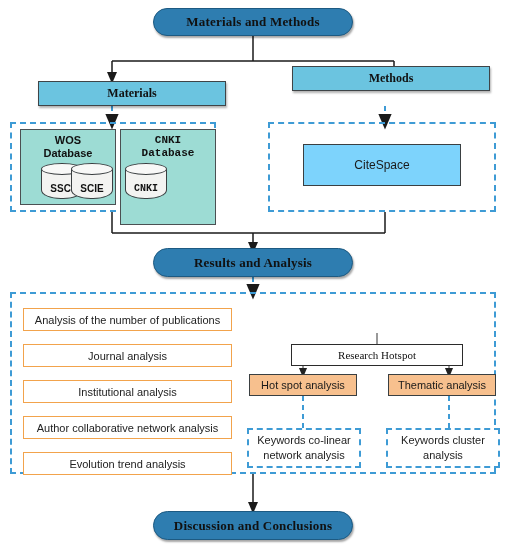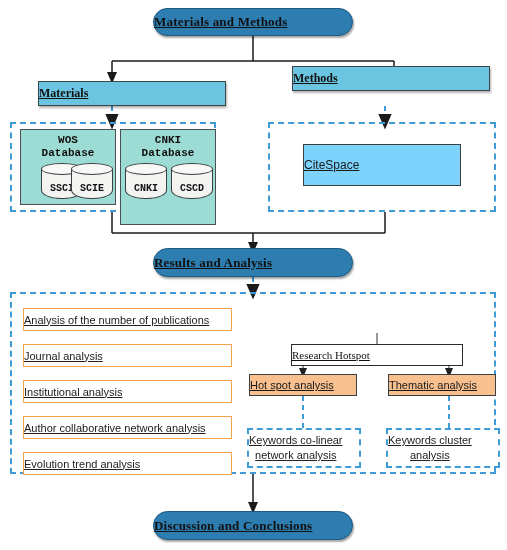--- a/index.html
+++ b/index.html
@@ -19,22 +19,22 @@
     position: absolute;
     left: 0; top: 0;
     width: 507px;
     height: 550px;
   }
   .node {
     position: absolute;
     box-sizing: border-box;
     display: flex;
     align-items: center;
+    justify-content: center;
     text-align: center;
-    text-decoration: underline;
   }
 
   
   .stage {
     background: #2E7DB0;
     border: 1px solid #1d5a82;
     border-radius: 16px;
     color: #111111;
     font-family: "Liberation Serif", serif;
     font-weight: bold;
@@ -206,21 +206,21 @@
 <div class="node sectionbar" style="left:18px; top:81px; width:188px; height:25px;margin-left:20px;">
   <span>Materials</span>
 </div>
 
 <div class="node sectionbar" style="left:292px; top:66px; width:198px; height:25px;">
   <span>Methods</span>
 </div>
 
 <div class="dashgroup" style="left:10px; top:122px; width:206px; height:90px;"></div>
 
-<div class="dbpanel" style="left:20px; top:129px; width:96px; height:76px;font-family:Liberation Mono, monospace;">
+<div class="dbpanel" style="left:20px; top:129px; width:96px; height:76px;">
   <div class="dbtitle">WOS
 Database</div>
   <div class="cyl" style="left:20px; top:33px;">
     <div class="body"></div>
     <div class="top"></div>
     <div class="lbl">SSCI</div>
   </div>
   <div class="cyl" style="left:50px; top:33px;">
     <div class="body"></div>
     <div class="top"></div>
@@ -229,25 +229,20 @@
 </div>
 
 <div class="dbpanel" style="left:120px; top:129px; width:96px; height:96px;font-family:Liberation Mono, monospace;">
   <div class="dbtitle">CNKI
 Database</div>
   <div class="cyl" style="left:4px; top:33px;">
     <div class="body"></div>
     <div class="top"></div>
     <div class="lbl">CNKI</div>
   </div>
-  <div class="cyl" style="left:50px; top:33px;">
-    <div class="body"></div>
-    <div class="top"></div>
-    <div class="lbl">CSCD</div>
-  </div>
 </div>
 
 <div class="dashgroup" style="left:268px; top:122px; width:228px; height:90px;"></div>
 
 <div class="node orangebox" style="left:303px; top:144px; width:158px; height:42px;">
   <span>CiteSpace</span>
 </div>
 
 <div class="node stage" style="left:153px; top:248px; width:200px; height:29px;">
   <span>Results and Analysis</span>

